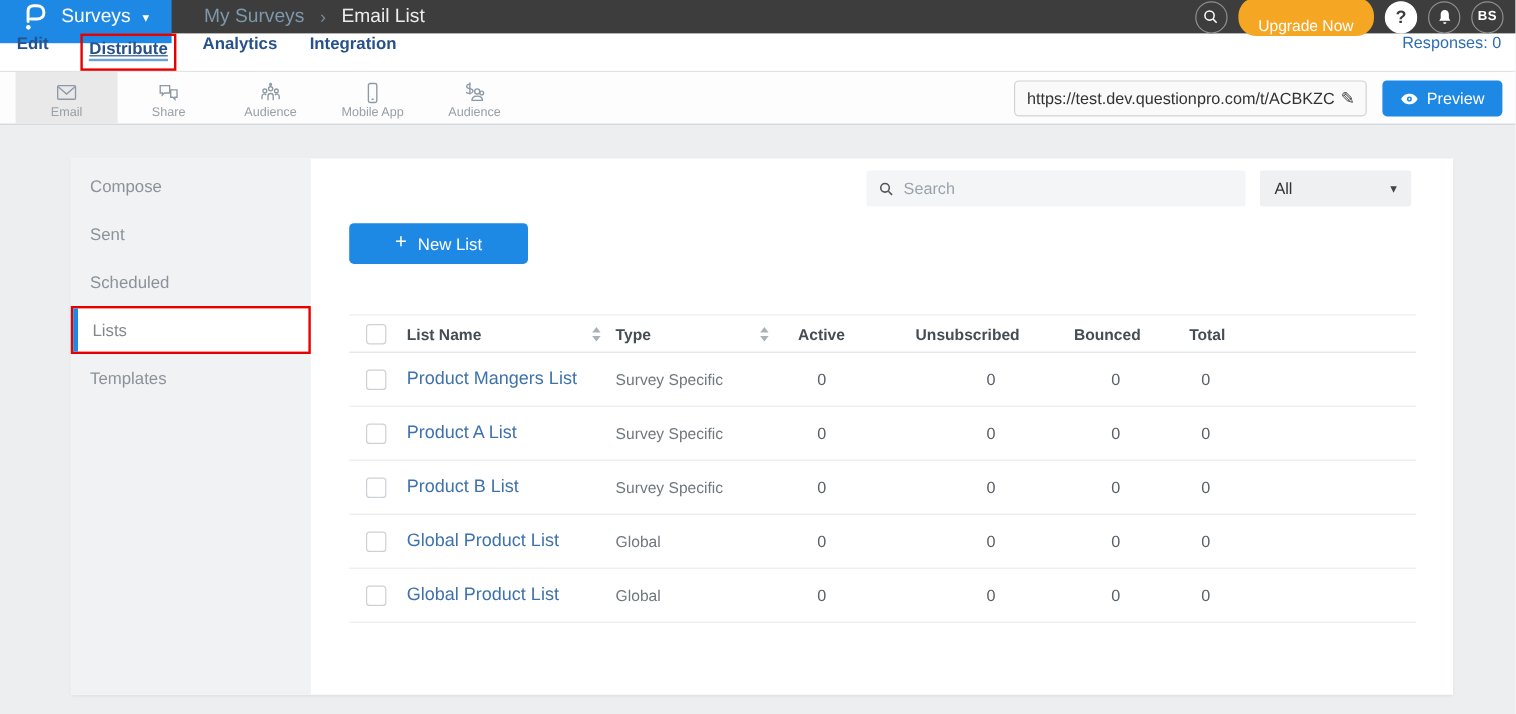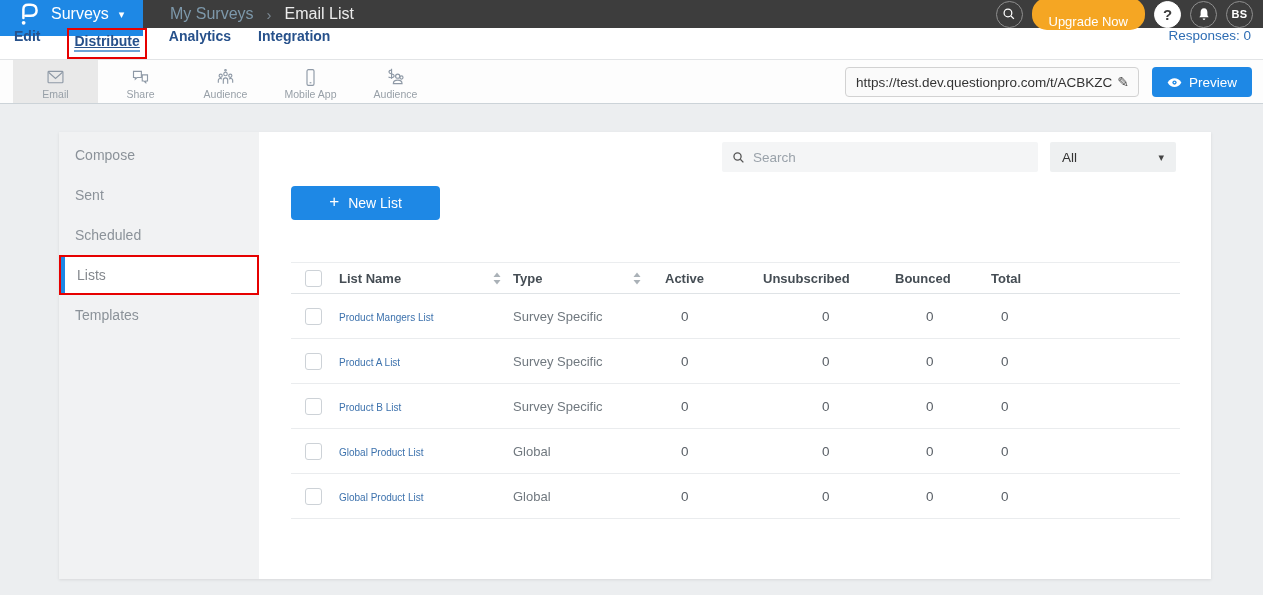--- a/index.html
+++ b/index.html
@@ -63,21 +63,21 @@
 
   
   .list-table { margin:42px 31px 0 32px; }
   .trow { display:grid; grid-template-columns:48px 174px 152px 98px 132px 96px 1fr; align-items:center; height:45px; border-bottom:1px solid #eaecee; }
   .trow.head { height:32px; border-top:1px solid #ebedef; border-bottom:1px solid #dfe3e6; }
   .th { font-size:13px; font-weight:700; color:#454d54; display:flex; align-items:center; }
   .sort { margin-left:auto; cursor:pointer; display:flex; }
   .th-name .sort { margin-right:12px; }
   .th-type .sort { margin-right:24px; }
   .checkbox { width:17px; height:17px; border:1px solid #cdd2d7; border-radius:3px; background:#fff; margin-left:14px; cursor:pointer; }
-  .cell-link { font-size:10px; color:#3d72ad; cursor:pointer; }
+  .cell-link { font-size:15px; color:#3d72ad; cursor:pointer; }
   .cell-type { font-size:13px; color:#70787f; }
   .num { font-size:13.5px; color:#5a6067; }
   .num.active-n { padding-left:16px; }
   .num.unsub-n { padding-left:59px; }
   .num.bounce-n { padding-left:31px; }
   .num.total-n { padding-left:10px; }
 </style>
 </head>
 <body>
 

